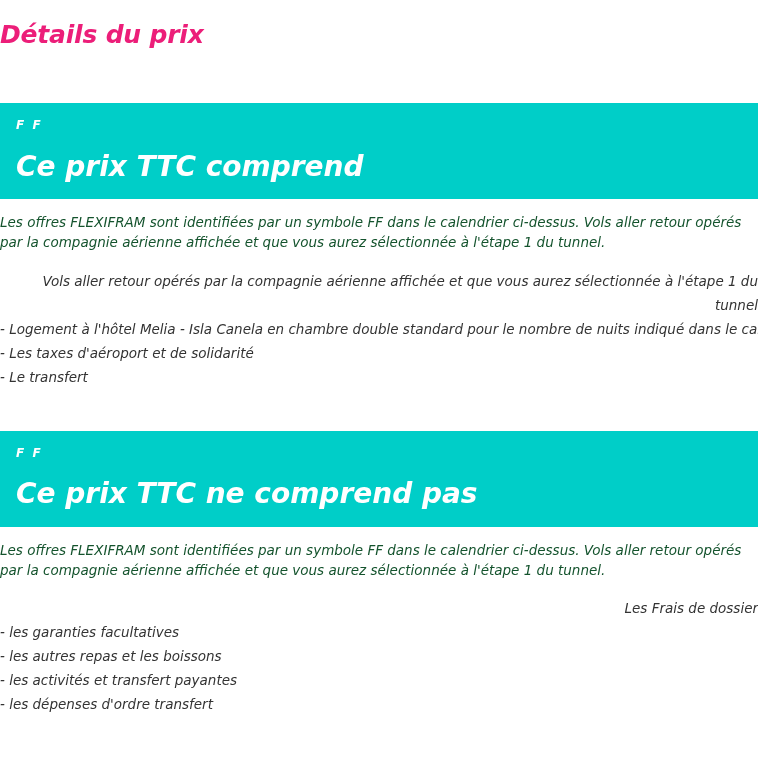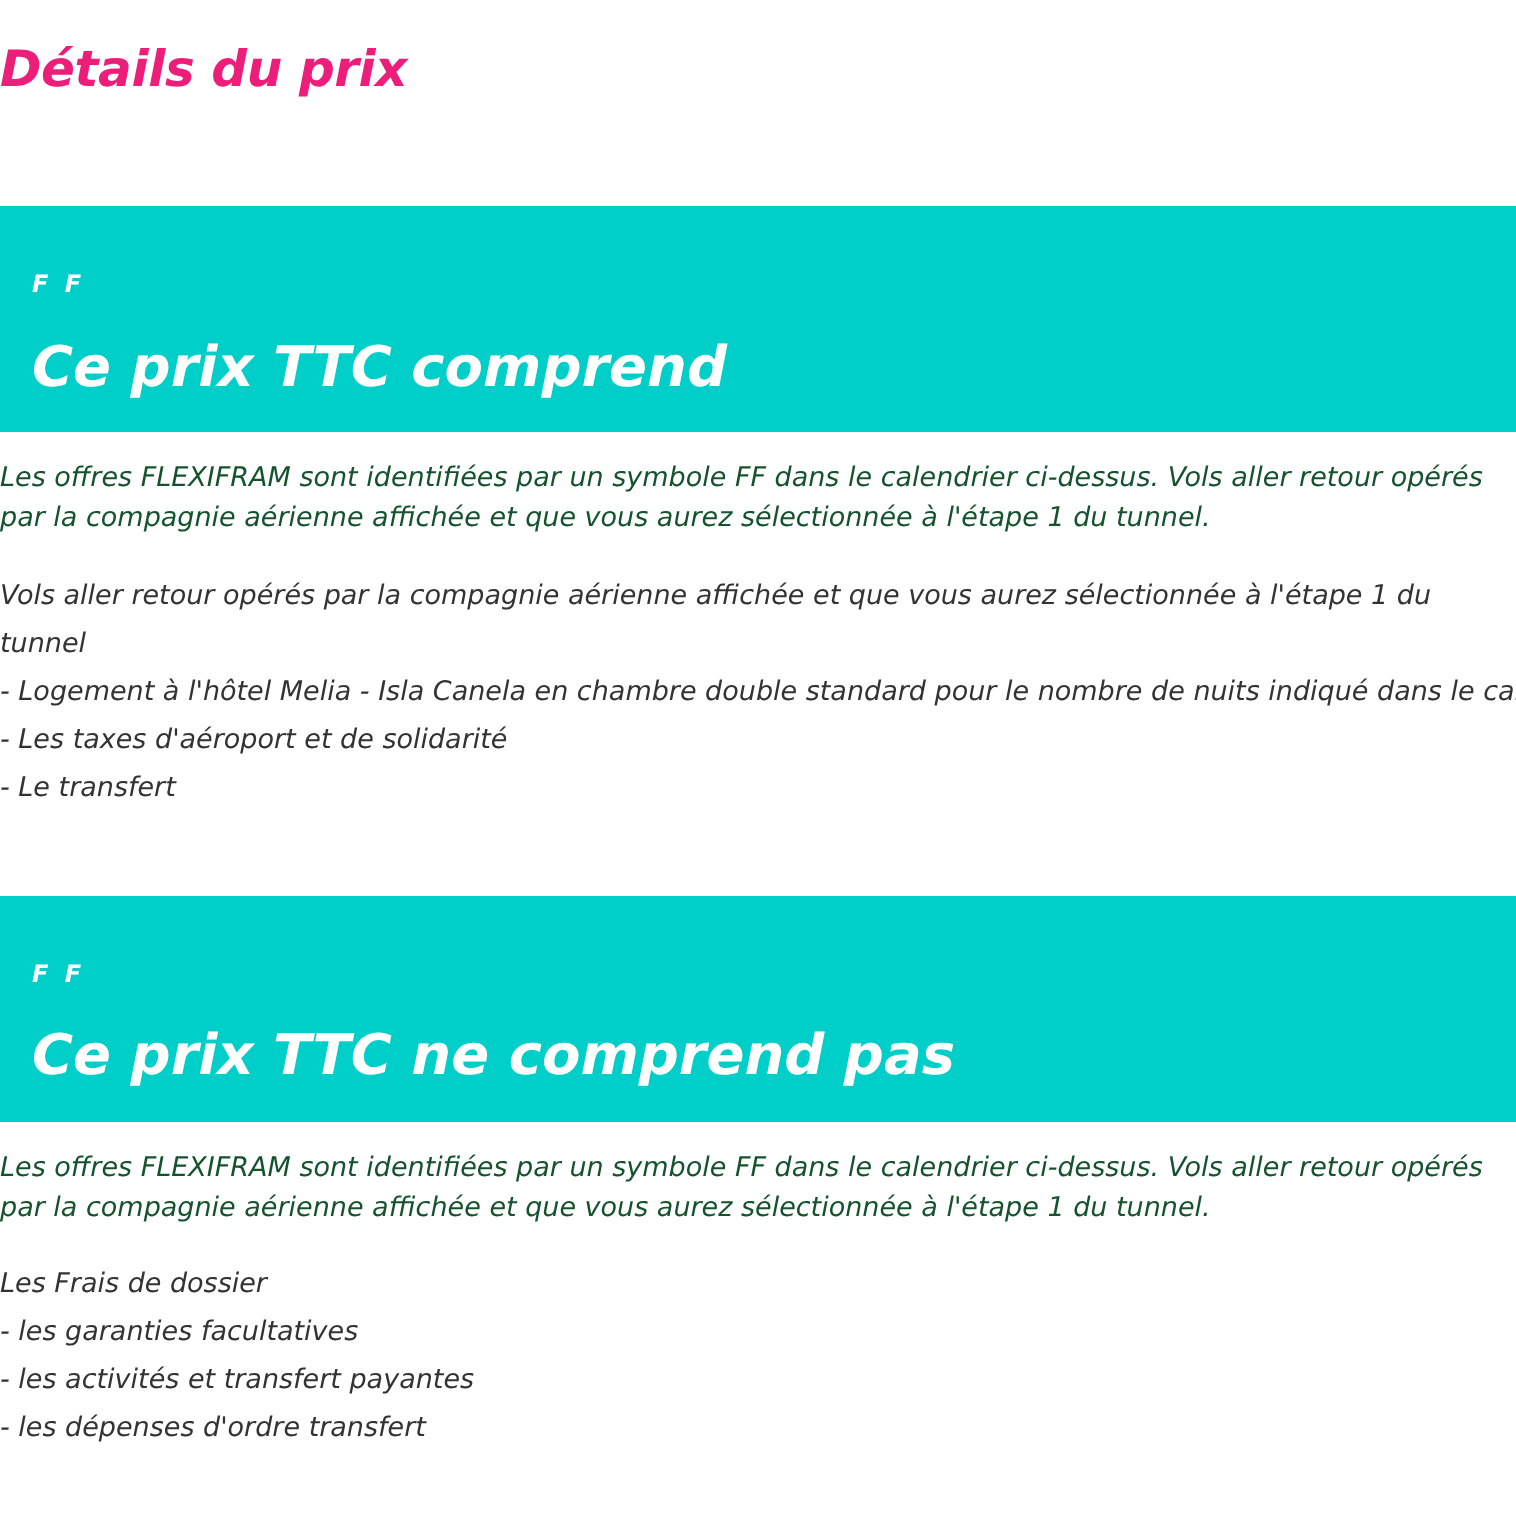--- a/index.html
+++ b/index.html
@@ -27,21 +27,21 @@
     padding: 20px 0 0 0;
     letter-spacing: -0.2px;
     line-height: 1.2;
   }
   .spacer-top {
     height: 53px;
   }
   .section-header {
     background: #00cec8;
     color: #ffffff;
-    padding: 31px 16px 16px 16px;
+    padding: 14px 16px 16px 16px;
     box-sizing: border-box;
   }
   .ff-badge {
     font-size: 12px;
     font-style: italic;
     font-weight: bold;
     letter-spacing: 2px;
     color: #ffffff;
     line-height: 1.4;
     margin-bottom: 16px;
@@ -62,20 +62,21 @@
     color: #14532d;
     line-height: 1.45;
     margin: 0 0 16px 0;
   }
   .list-intro {
     font-size: 13.5px;
     font-style: italic;
     color: #333333;
     line-height: 1.78;
     margin: 0;
+    text-align: right;
   }
   .list {
     list-style: none;
     margin: 0;
     padding: 0;
   }
   .list li {
     font-size: 13.5px;
     font-style: italic;
     color: #333333;
@@ -116,19 +117,20 @@
   <div class="section">
     <div class="section-header">
       <div class="ff-badge">F F</div>
       <div class="section-title">Ce prix TTC ne comprend pas</div>
     </div>
     <div class="section-body">
       <p class="body-para">Les offres FLEXIFRAM sont identifiées par un symbole FF dans le calendrier ci-dessus. Vols aller retour opérés par la compagnie aérienne affichée et que vous aurez sélectionnée à l'étape 1 du tunnel.</p>
       <p class="list-intro">Les Frais de dossier</p>
       <ul class="list">
         <li>- les garanties facultatives</li>
+        <li>- les autres repas et les boissons</li>
         <li>- les activités et transfert payantes</li>
         <li>- les dépenses d'ordre transfert</li>
       </ul>
     </div>
   </div>
 
 </div>
 
 </body></html>

